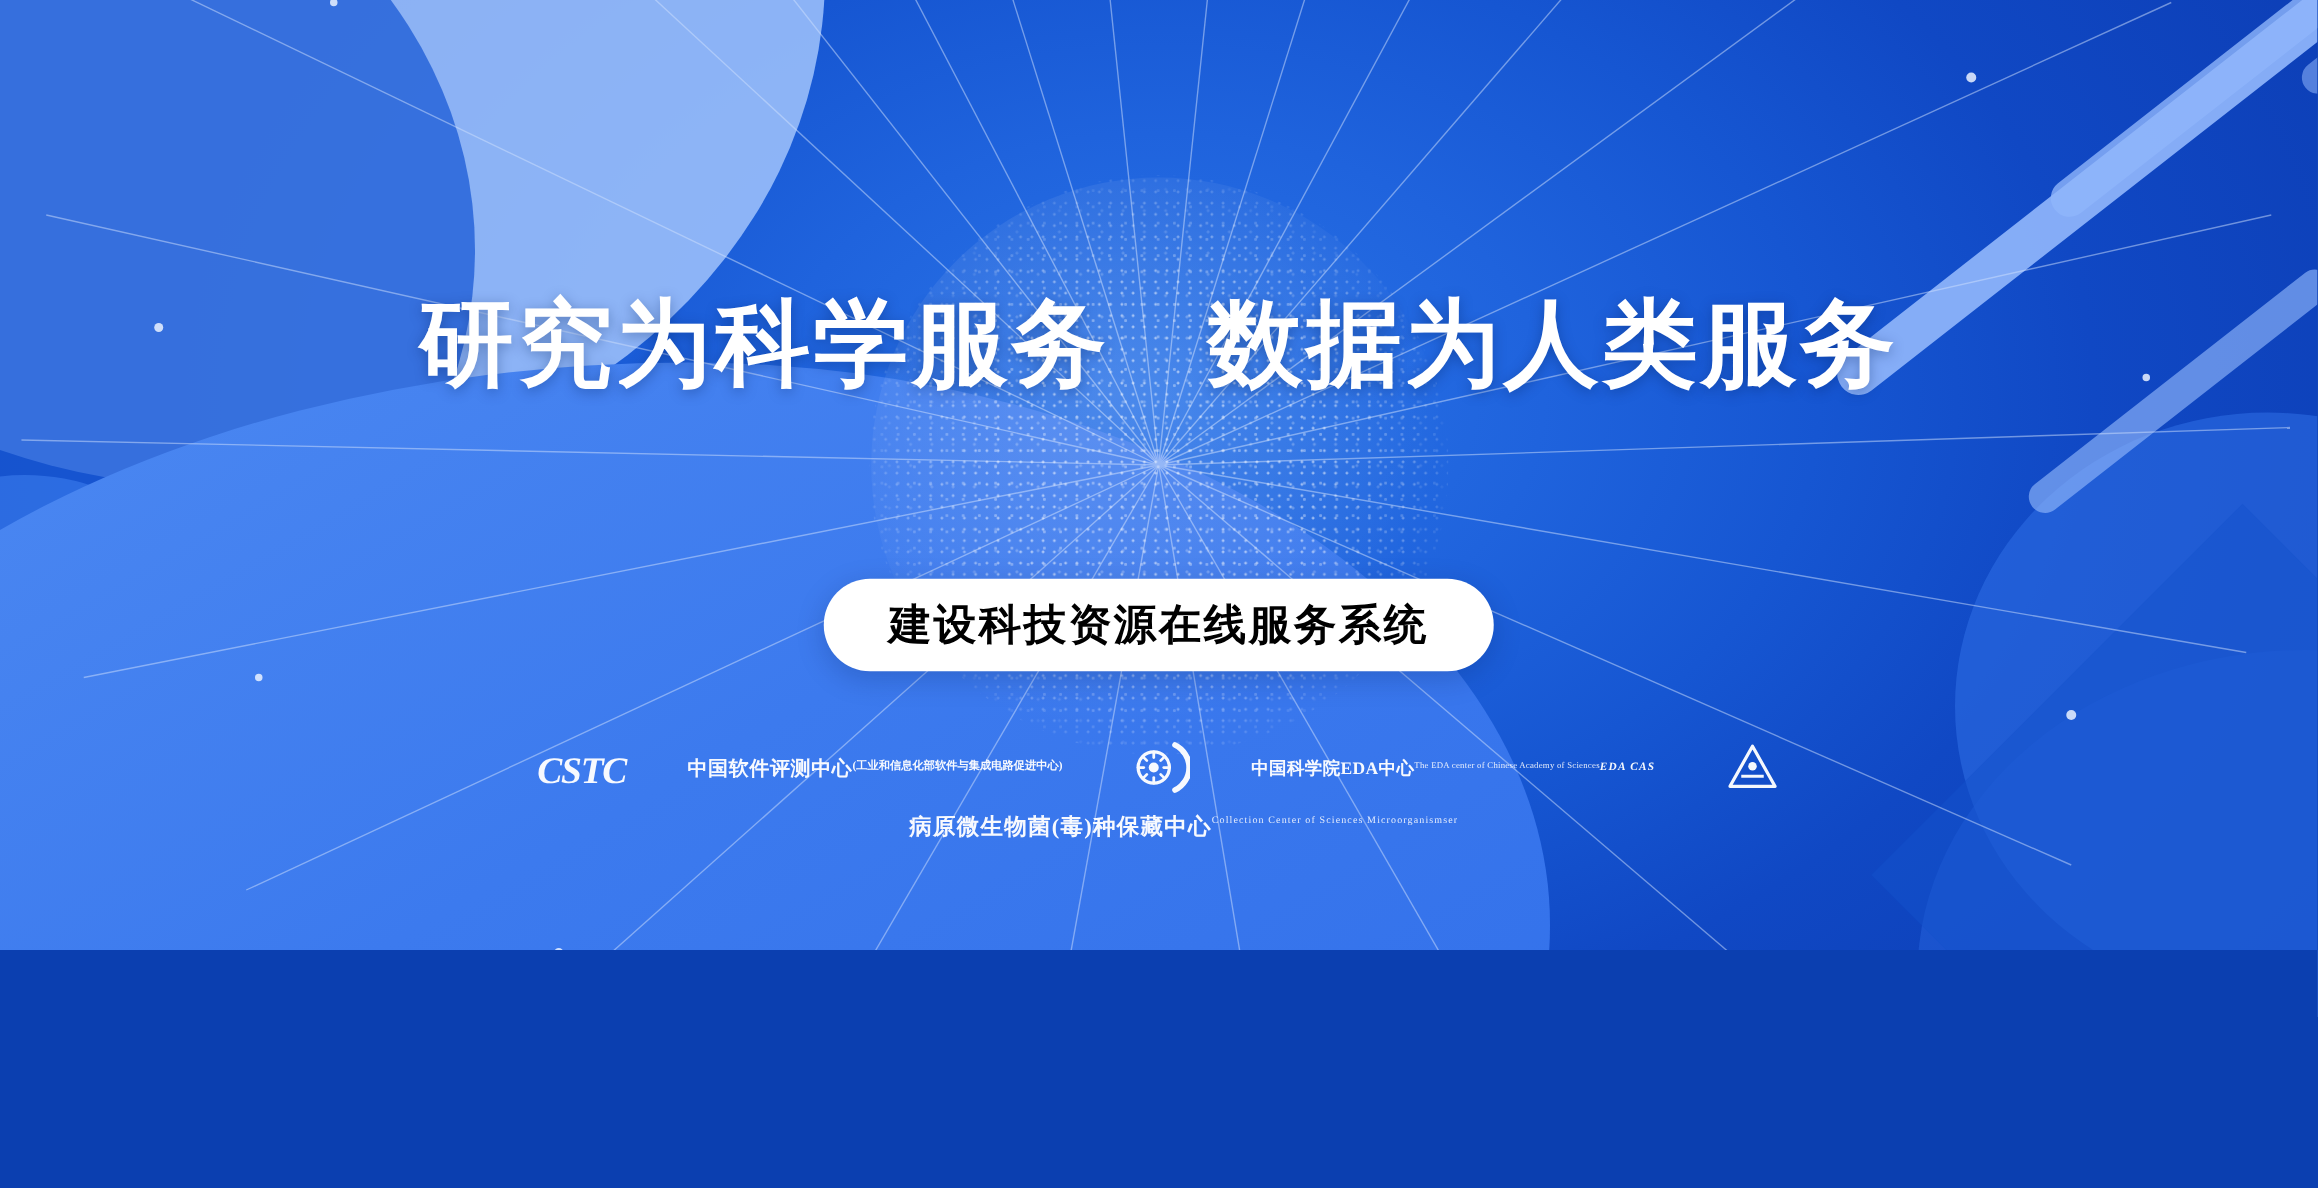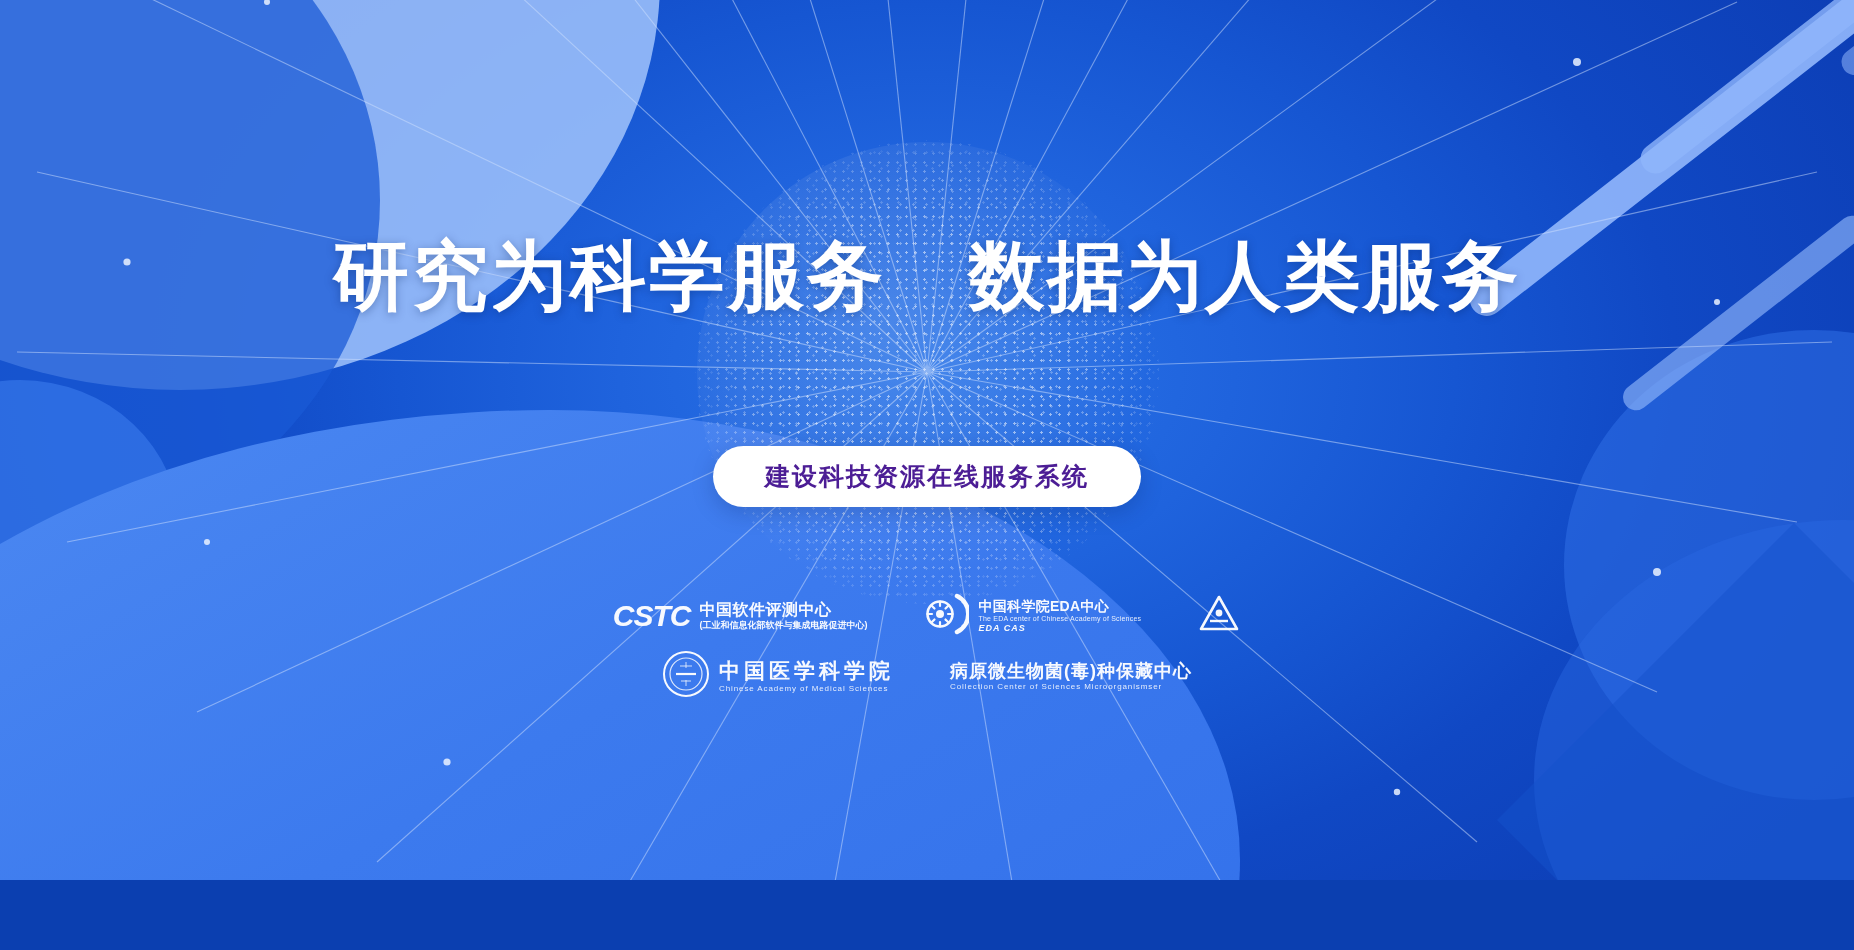--- a/index.html
+++ b/index.html
@@ -4,23 +4,23 @@
 <title>Banner</title>
 <style>
   html, body {
     margin: 0;
     padding: 0;
     background: #0b3fb0;
   }
   #stage {
     position: relative;
     width: 1854px;
-    height: 880px;
+    height: 760px;
     overflow: hidden;
-    font-family: Liberation Sans, sans-serif;
+    font-family: Liberation Serif, serif;
     background: radial-gradient(ellipse 1100px 760px at 50% 42%, #2a74e8 0%, #1f63dd 28%, #1656d2 48%, #1048c4 68%, #0c3db4 100%);
   }
 
   
   .bg-layer { position: absolute; inset: 0; overflow: hidden; pointer-events: none; }
 
   .blob-tl {
     position: absolute;
     left: -300px; top: -430px;
     width: 960px; height: 820px;
@@ -135,46 +135,46 @@
     letter-spacing: 3px;
     line-height: 1;
     text-shadow: 0 2px 10px rgba(4,32,92,.35);
     white-space: nowrap;
   }
   .headline .gap { display: inline-block; width: 34px; }
 
   
   .pill {
     position: absolute;
-    left: 50%; top: 446px;
+    left: 50%; top: 463px;
     transform: translateX(-50%);
     background: #ffffff;
     border-radius: 40px;
     padding: 14px 52px;
     box-shadow: 0 6px 22px rgba(3,28,86,.22);
-    color: #4c1d95;
-    font-size: 25px;
+    color: #000000;
+    font-size: 34px;
     font-weight: 700;
     letter-spacing: 2px;
     white-space: nowrap;
   }
 
   
   .logos {
     position: absolute;
     left: 0; right: 0; top: 592px;
     display: flex;
     flex-direction: column;
     align-items: center;
     gap: 10px;
     color: #ffffff;
   }
   .logo-row { display: flex; align-items: center; justify-content: center; gap: 56px; }
   .logo { display: flex; align-items: center; gap: 9px; opacity: .96; }
-  .logo-txt { display: flex; flex-direction: column; justify-content: center; line-height: 1.18; }
+  .logo-txt { display: flex; flex-direction: row; justify-content: center; line-height: 1.18; margin-left: 40px; }
 
   .cstc-word {
     font-size: 30px; font-weight: 800; font-style: italic;
     letter-spacing: -1px; color: #fff;
   }
   .t-cn-lg { font-size: 16px; font-weight: 700; letter-spacing: .5px; }
   .t-cn-md { font-size: 14px; font-weight: 700; letter-spacing: .3px; }
   .t-cn-sm { font-size: 9px; font-weight: 600; letter-spacing: 0; }
   .t-en-xs { font-size: 7px; font-weight: 500; letter-spacing: .2px; opacity: .92; }
   .t-en-sm { font-size: 8px; font-weight: 500; letter-spacing: .9px; opacity: .9; }
@@ -313,35 +313,20 @@
             <line x1="13" y1="28" x2="31" y2="28" stroke="#fff" stroke-width="2.4"></line>
           </svg>
         </span>
       </div>
 
     </div>
 
     <div class="logo-row">
 
 
-      <div class="logo">
-        <span class="mark">
-          <svg width="48" height="48" viewBox="0 0 48 48" aria-hidden="true">
-            <circle cx="24" cy="24" r="22" fill="none" stroke="#fff" stroke-width="2"></circle>
-            <circle cx="24" cy="24" r="16" fill="none" stroke="#fff" stroke-width="1.2" opacity=".85"></circle>
-            <path d="M14 24 h20" stroke="#fff" stroke-width="2.2"></path>
-            <path d="M18 16 h12 M19 31 h10" stroke="#fff" stroke-width="1.1" opacity=".8"></path>
-            <path d="M24 12 v6 M24 30 v6" stroke="#fff" stroke-width="1.1" opacity=".7"></path>
-          </svg>
-        </span>
-        <span class="logo-txt">
-          <span class="cams-word">中国医学科学院</span>
-          <span class="t-en-sm">Chinese Academy of Medical Sciences</span>
-        </span>
-      </div>
 
       <div class="logo">
         <span class="logo-txt">
           <span class="patho-word">病原微生物菌(毒)种保藏中心</span>
           <span class="t-en-sm">Collection Center of Sciences Microorganismser</span>
         </span>
       </div>
 
     </div>
 

